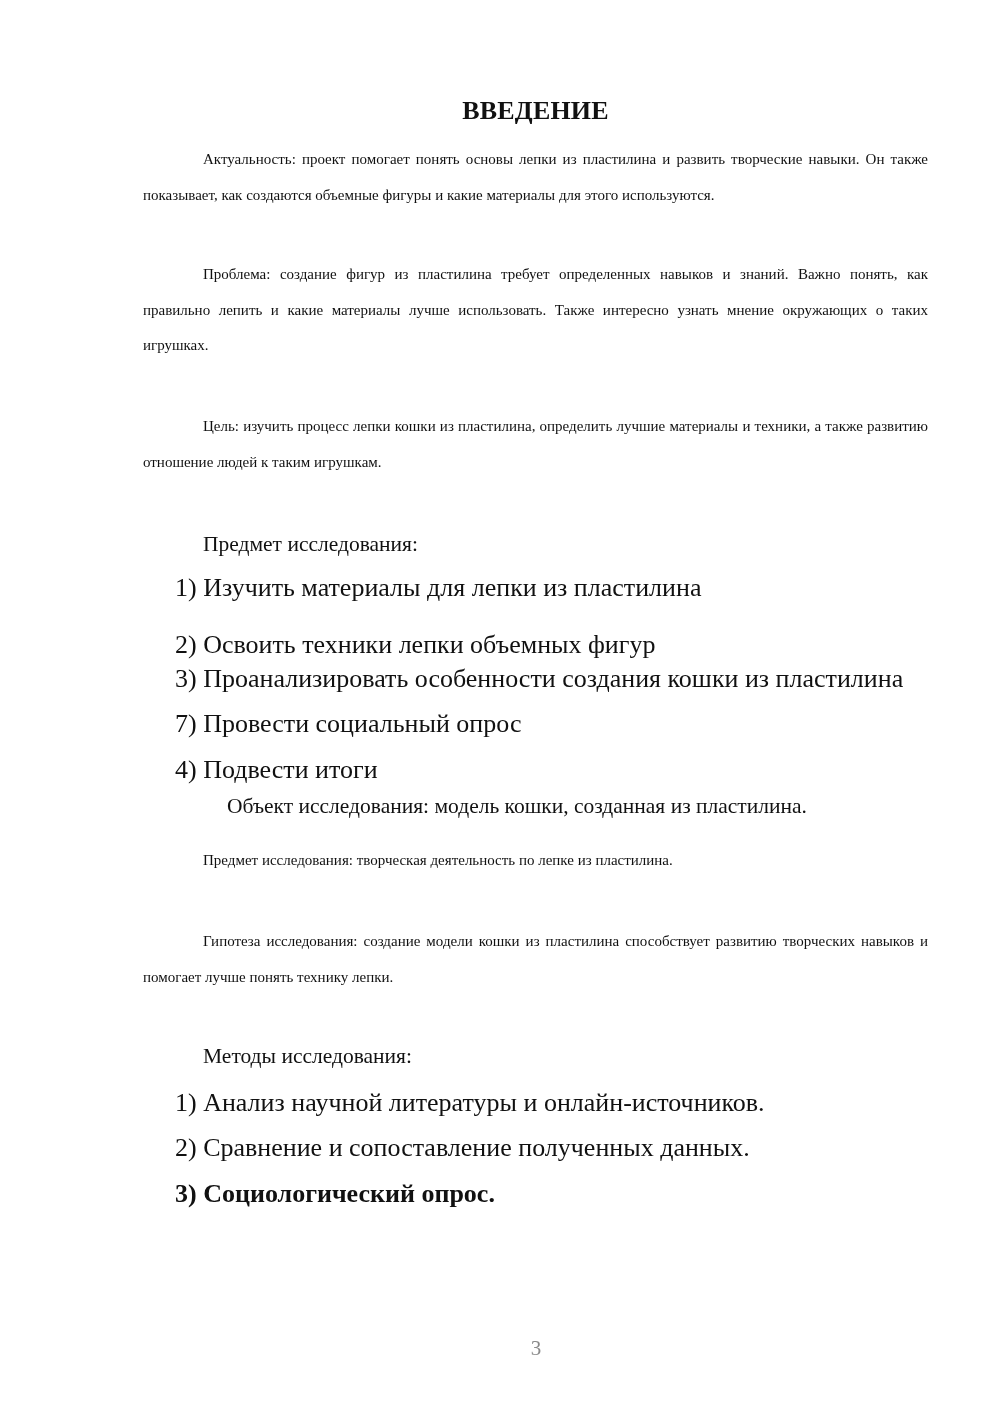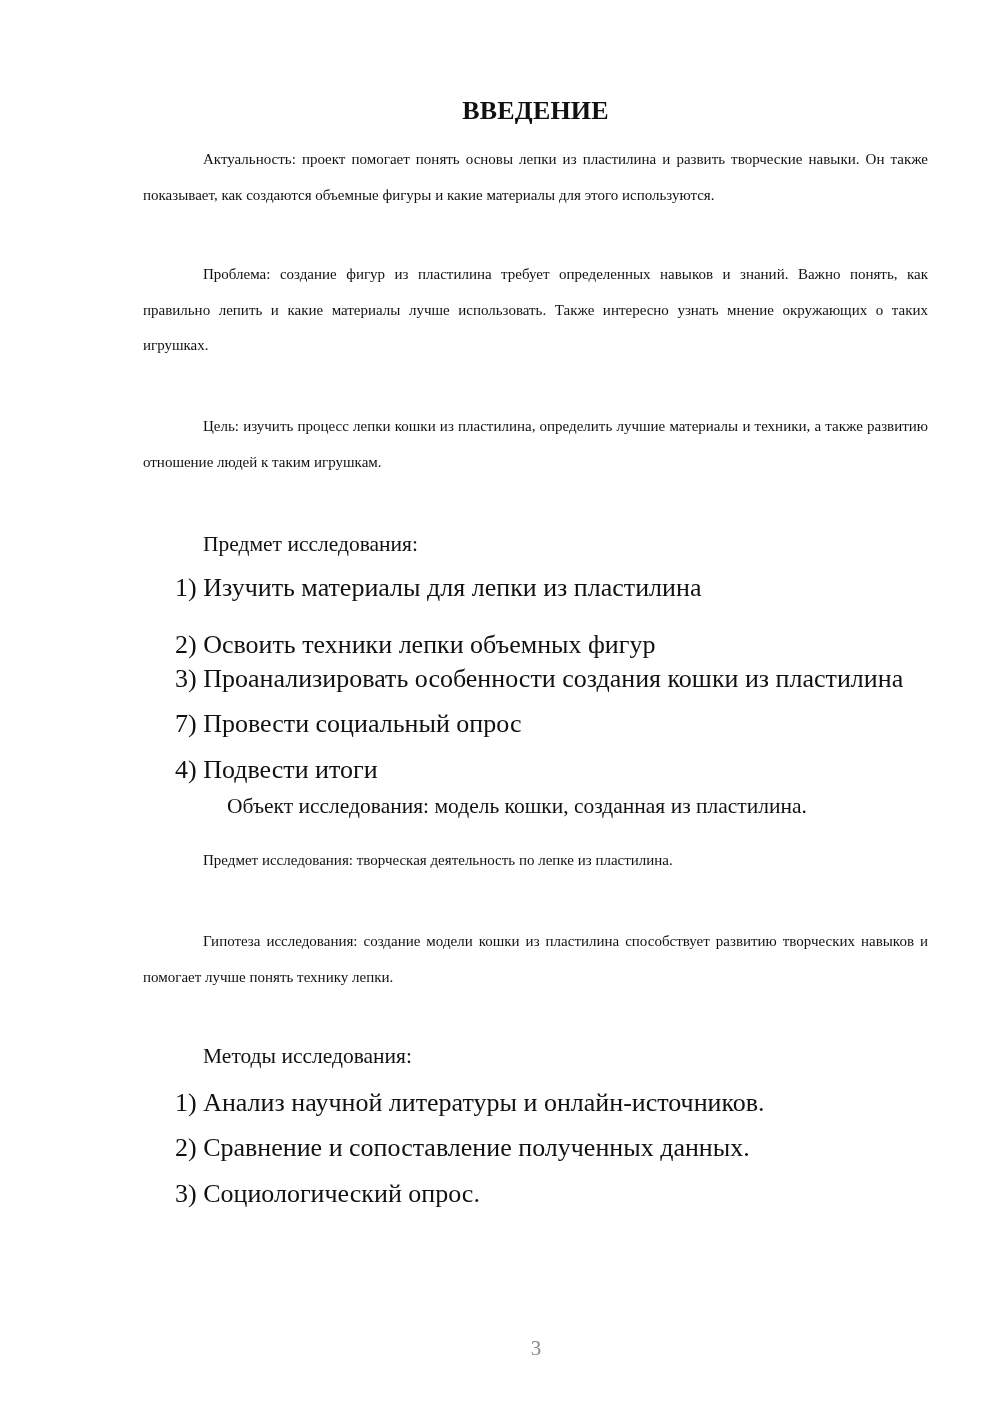--- a/index.html
+++ b/index.html
@@ -96,17 +96,17 @@
   <p class="single" style="top:792px;margin-left:24px;">Объект исследования: модель кошки, созданная из пластилина.</p>
 
   <p class="block indent" style="top:843px;">Предмет исследования: творческая деятельность по лепке из пластилина.</p>
 
   <p class="block indent" style="top:924px;">Гипотеза исследования: создание модели кошки из пластилина способствует развитию творческих навыков и помогает лучше понять технику лепки.</p>
 
   <p class="single" style="top:1042px;">Методы исследования:</p>
 
   <p class="list-item" style="top:1089px;">1) Анализ научной литературы и онлайн-источников.</p>
   <p class="list-item" style="top:1134px;">2) Сравнение и сопоставление полученных данных.</p>
-  <p class="list-item" style="top:1180px;">3) Социологический опрос.</p>
+  <p class="list-item" style="top:1180px;font-weight:bold;">3) Социологический опрос.</p>
 
 </div>
 
 <div class="page-number">3</div>
 
 </body></html>

